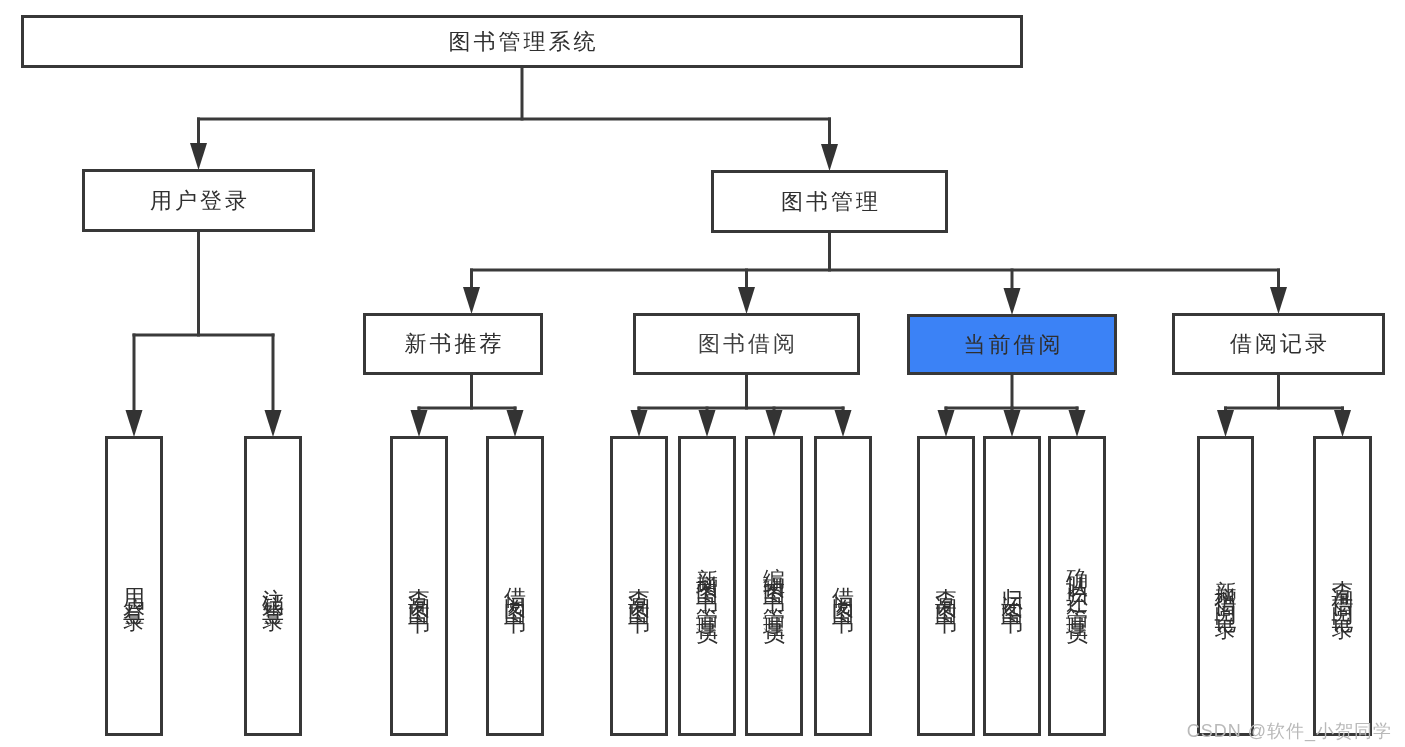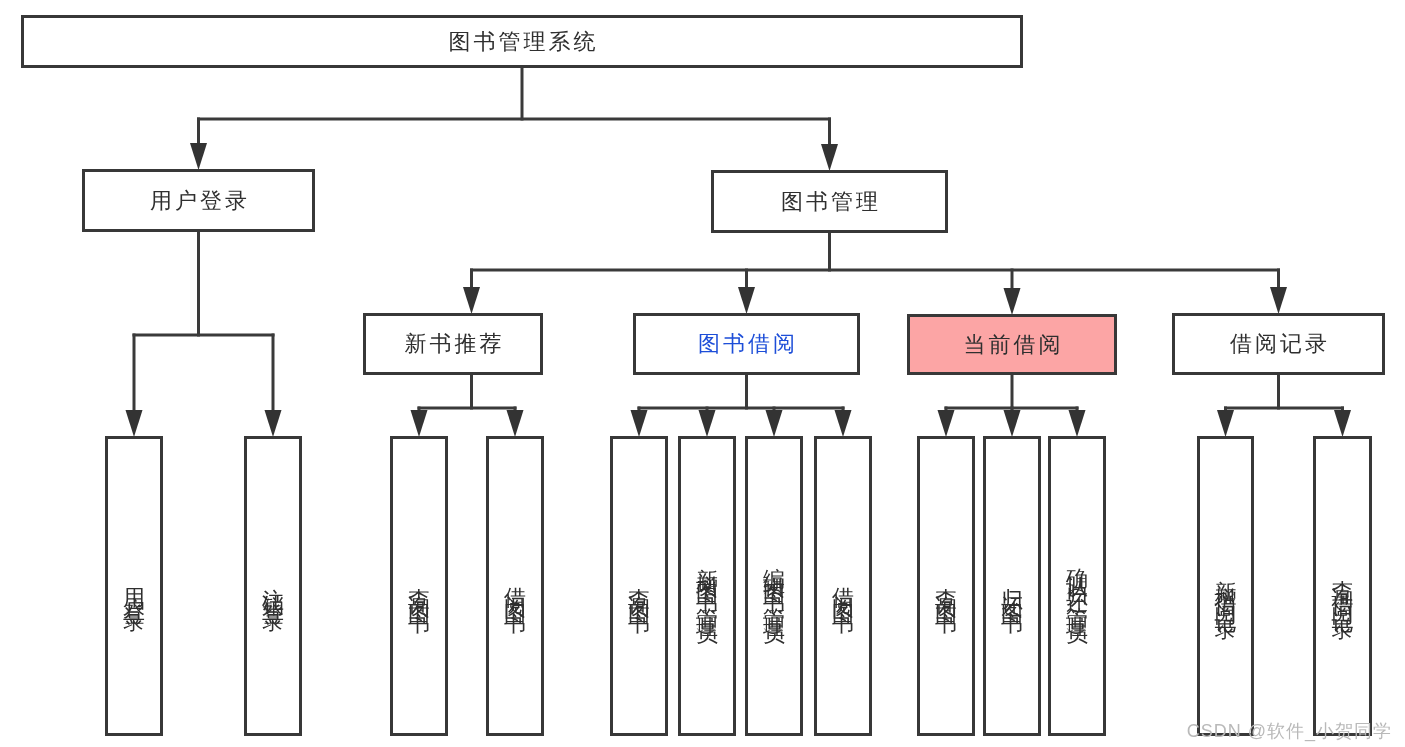--- a/index.html
+++ b/index.html
@@ -129,24 +129,24 @@
       </div>
       <div class="node horizontal" style="left: 82px; top: 169px; width: 233px; height: 63px; border-color: rgb(56, 56, 56); background: rgb(255, 255, 255); color: rgb(47, 47, 47);">
         <span>用户登录</span>
       </div>
       <div class="node horizontal" style="left: 711px; top: 170px; width: 237px; height: 63px; border-color: rgb(56, 56, 56); background: rgb(255, 255, 255); color: rgb(47, 47, 47); align-items: center;">
         <span>图书管理</span>
       </div>
       <div class="node horizontal" style="left: 363px; top: 313px; width: 180px; height: 62px; border-color: rgb(56, 56, 56); background: rgb(255, 255, 255); color: rgb(47, 47, 47);">
         <span>新书推荐</span>
       </div>
-      <div class="node horizontal" style="left: 633px; top: 313px; width: 227px; height: 62px; border-color: rgb(56, 56, 56); background: rgb(255, 255, 255); color: #1d4ed8;">
+      <div class="node horizontal" style="left: 633px; top: 313px; width: 227px; height: 62px; border-color: rgb(56, 56, 56); background: rgb(255, 255, 255); color: #404040;">
         <span>图书借阅</span>
       </div>
-      <div class="node horizontal" style="left: 907px; top: 314px; width: 210px; height: 61px; border-color: rgb(56, 56, 56); background: #fca5a5; color: rgb(47, 47, 47);">
+      <div class="node horizontal" style="left: 907px; top: 314px; width: 210px; height: 61px; border-color: rgb(56, 56, 56); background: #3b82f6; color: rgb(47, 47, 47);">
         <span>当前借阅</span>
       </div>
       <div class="node horizontal" style="left: 1172px; top: 313px; width: 213px; height: 62px; border-color: rgb(56, 56, 56); background: rgb(255, 255, 255); color: rgb(47, 47, 47);">
         <span>借阅记录</span>
       </div>
       <div class="node vertical" style="left: 105px; top: 436px; width: 58px; height: 300px; border-color: rgb(56, 56, 56); background: rgb(255, 255, 255); color: rgb(47, 47, 47);">
         <span>用户登录</span>
       </div>
       <div class="node vertical" style="left: 244px; top: 436px; width: 58px; height: 300px; border-color: rgb(56, 56, 56); background: rgb(255, 255, 255); color: rgb(47, 47, 47);">
         <span>注销登录</span>

